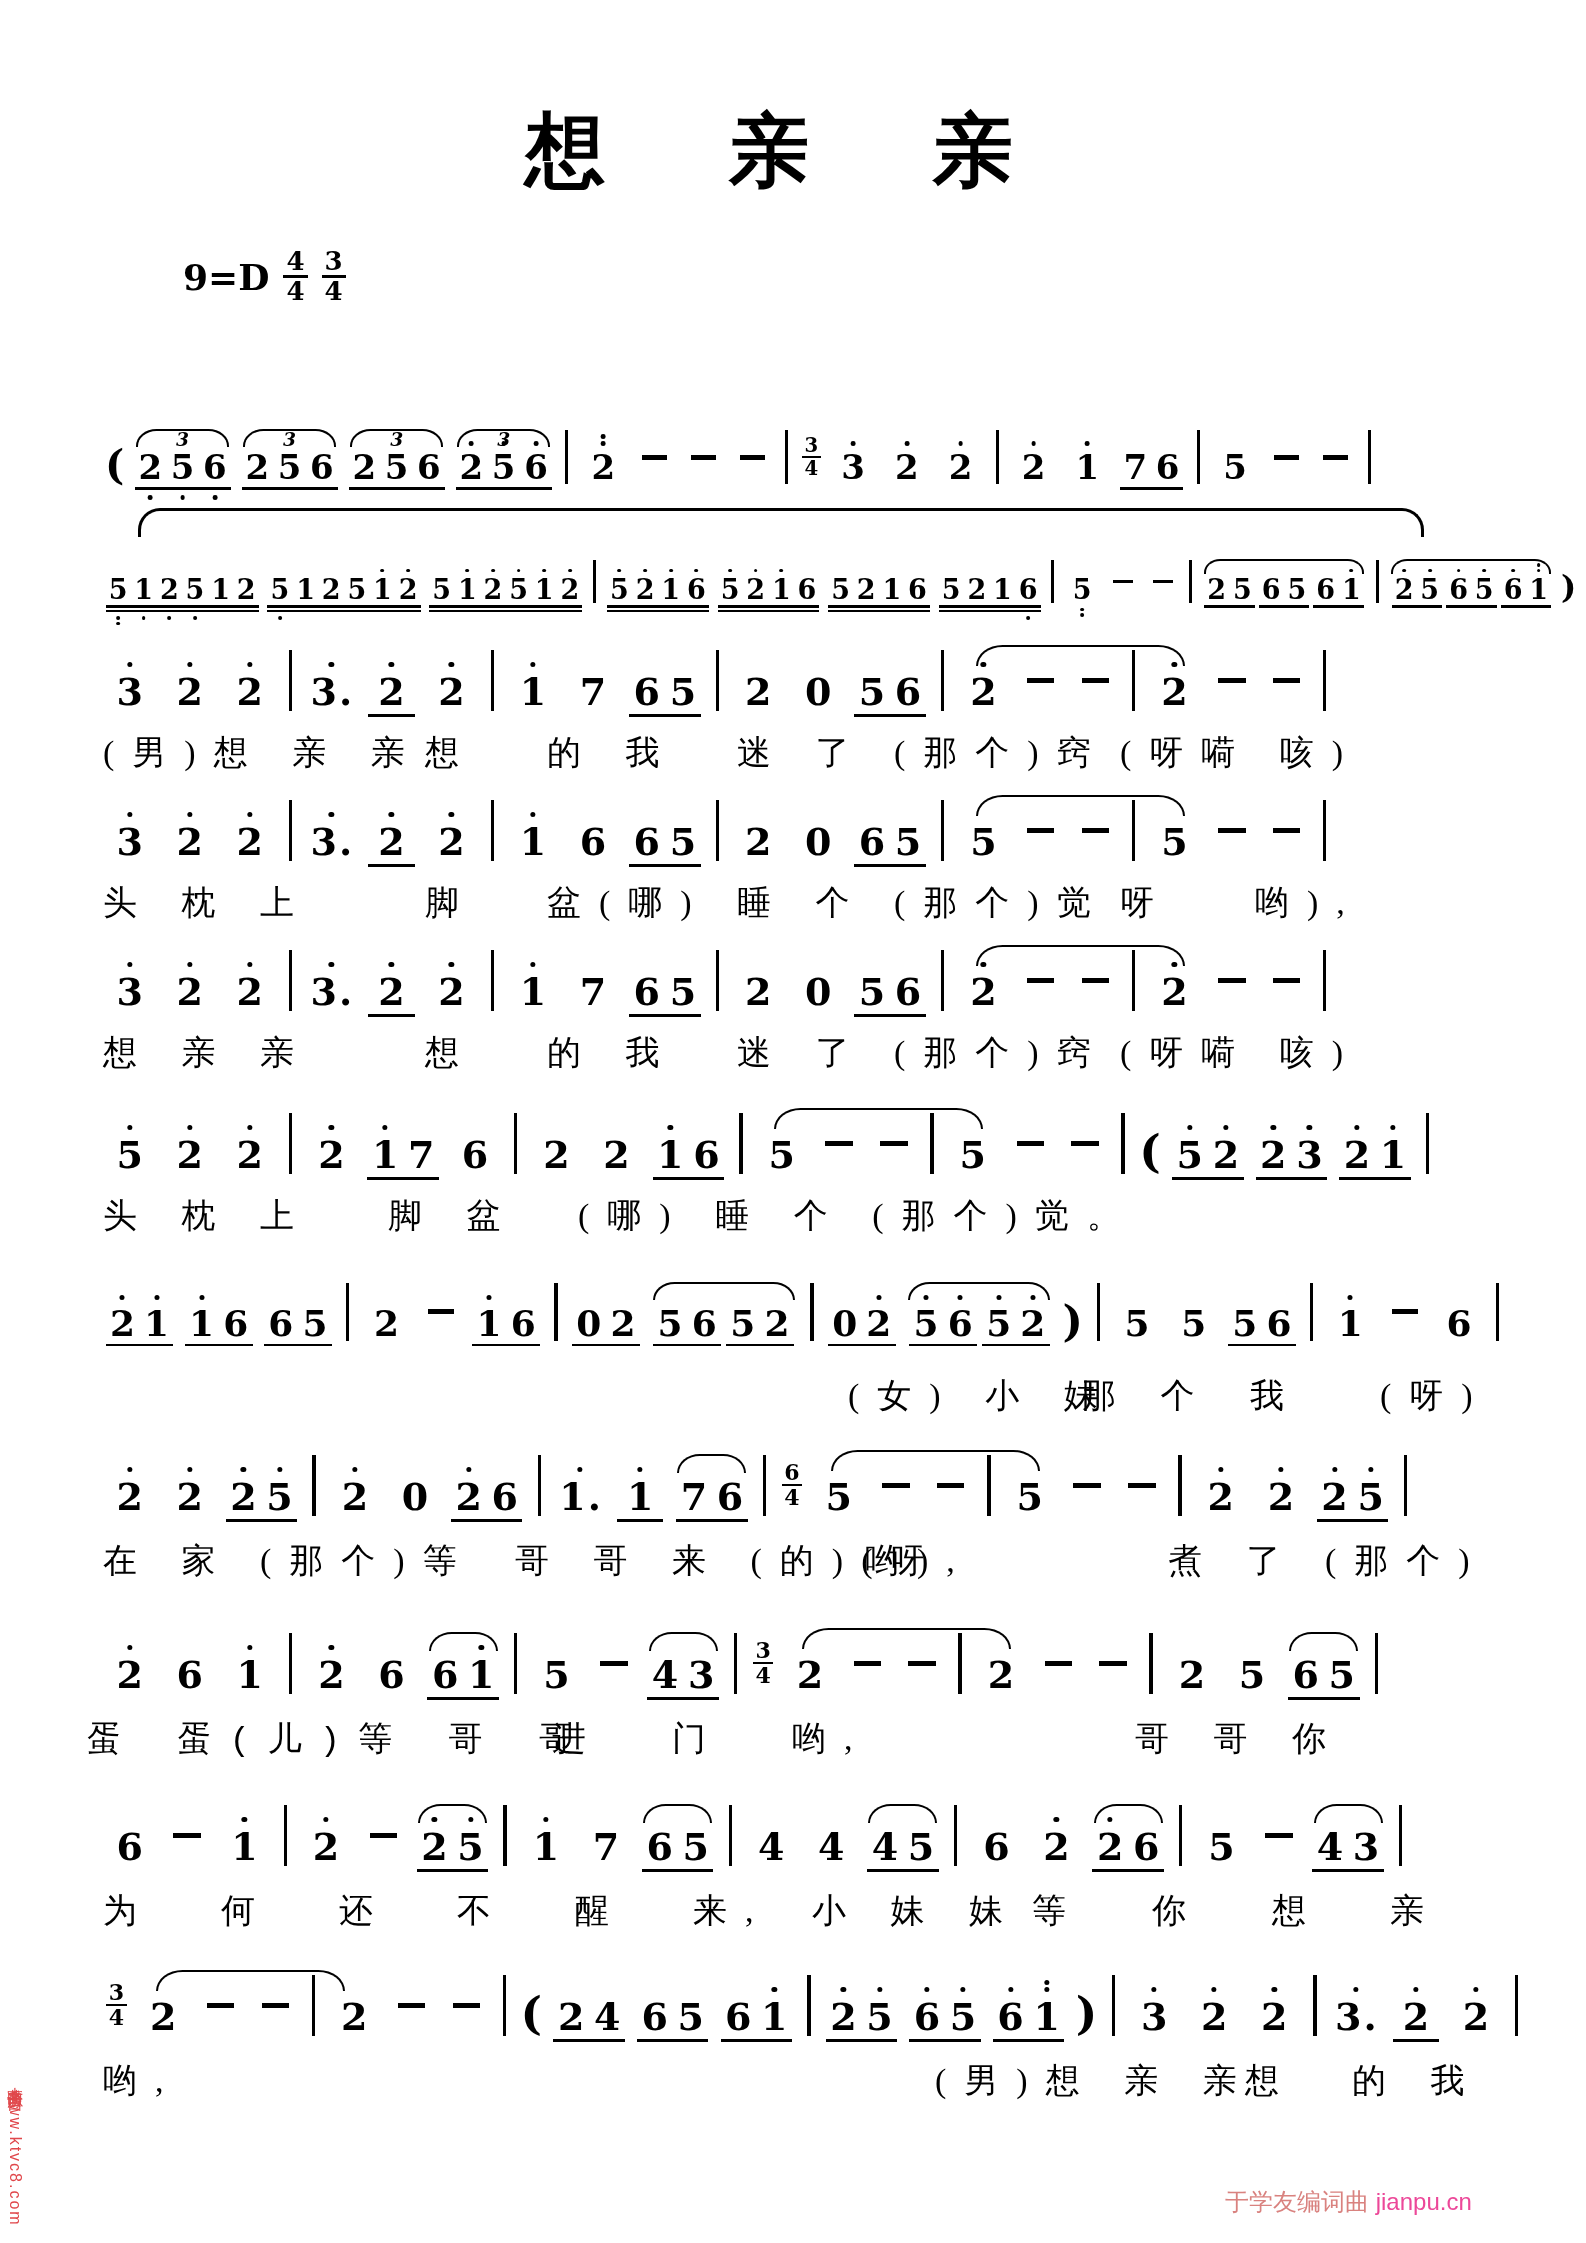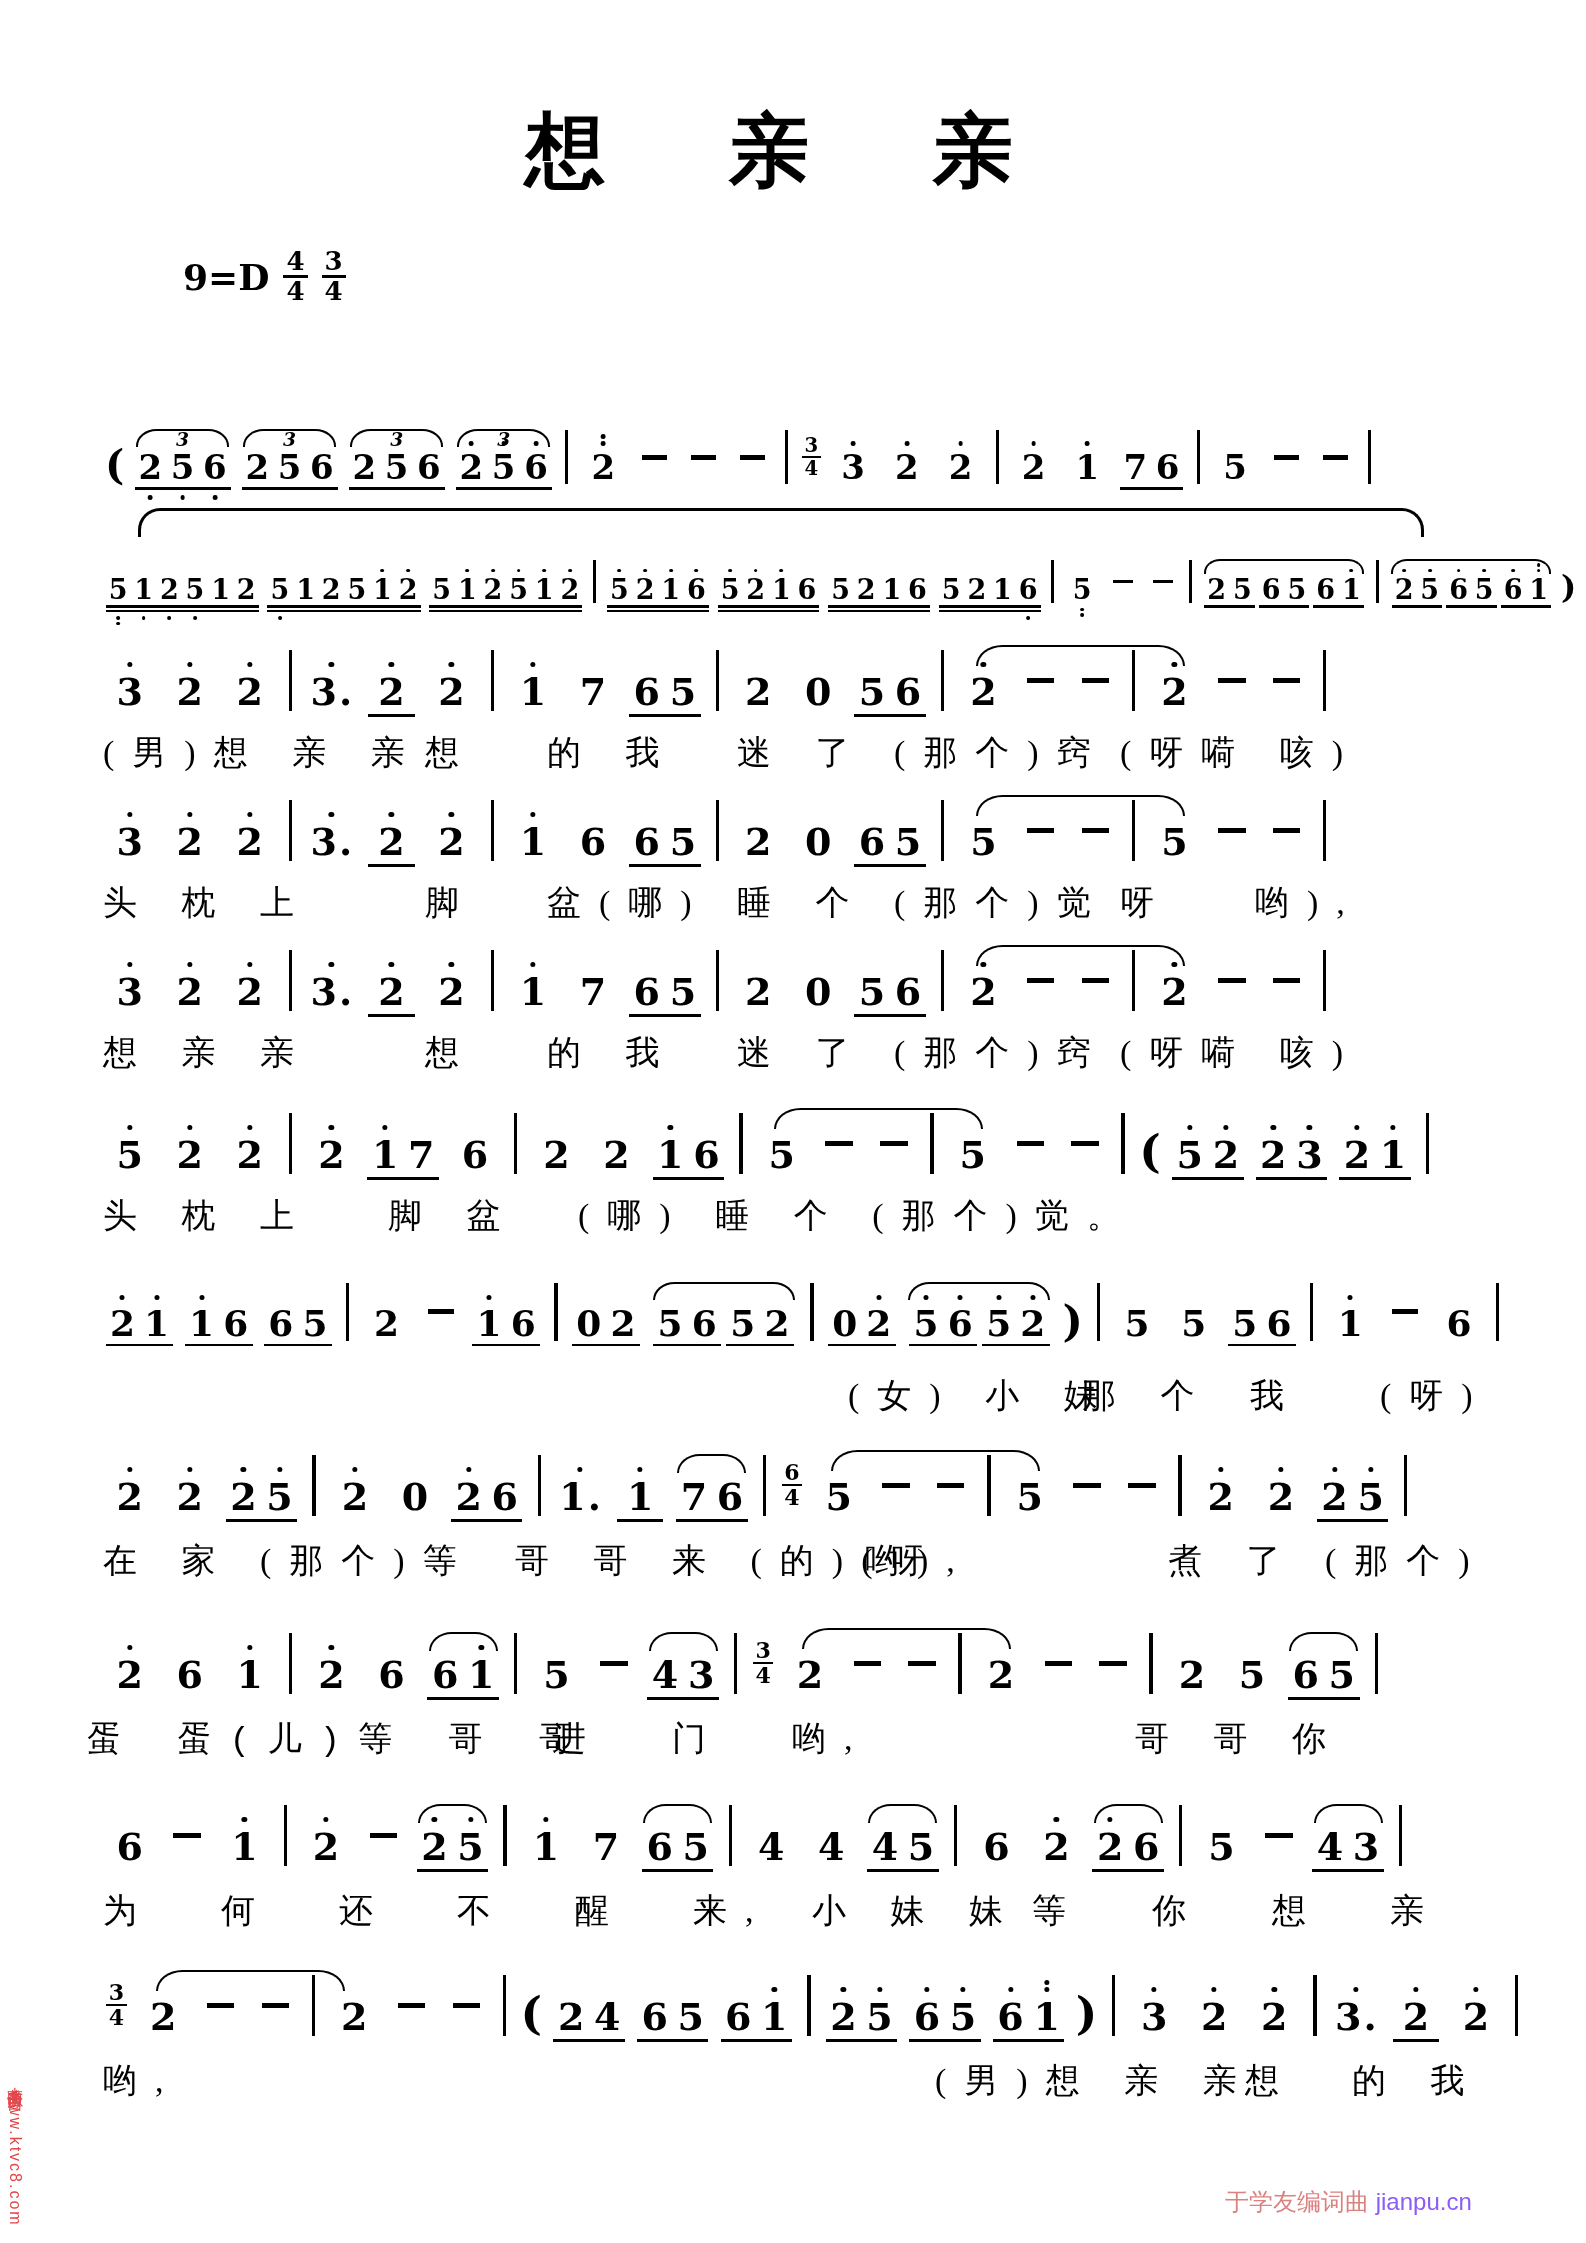--- a/index.html
+++ b/index.html
@@ -45,21 +45,21 @@
   .lyr{position:absolute;font-size:34px;letter-spacing:18px;white-space:pre;
        font-family:"Liberation Serif",serif;}
   .parc{position:absolute;border:3px solid #000;border-bottom:none;
         border-radius:22px 22px 0 0;height:26px;}
   
   .wm-left{position:absolute;left:4px;bottom:4px;writing-mode:vertical-rl;
            color:#e0474b;font-size:16px;letter-spacing:2px;font-family:"Liberation Sans",sans-serif;}
   .wm-right{position:absolute;left:1225px;top:2186px;font-size:24px;
             font-family:"Liberation Sans",sans-serif;}
   .wm-right .cn{color:#d9827f;}
-  .wm-right .en{color:#8b5cf6;}
+  .wm-right .en{color:#ec4899;}
 </style>
 </head>
 <body>
 
 <div id="sheet">
   <div class="title">想 亲 亲</div>
 
   <div class="keysig">
     <span>9=D</span>
     <span class="frac">

